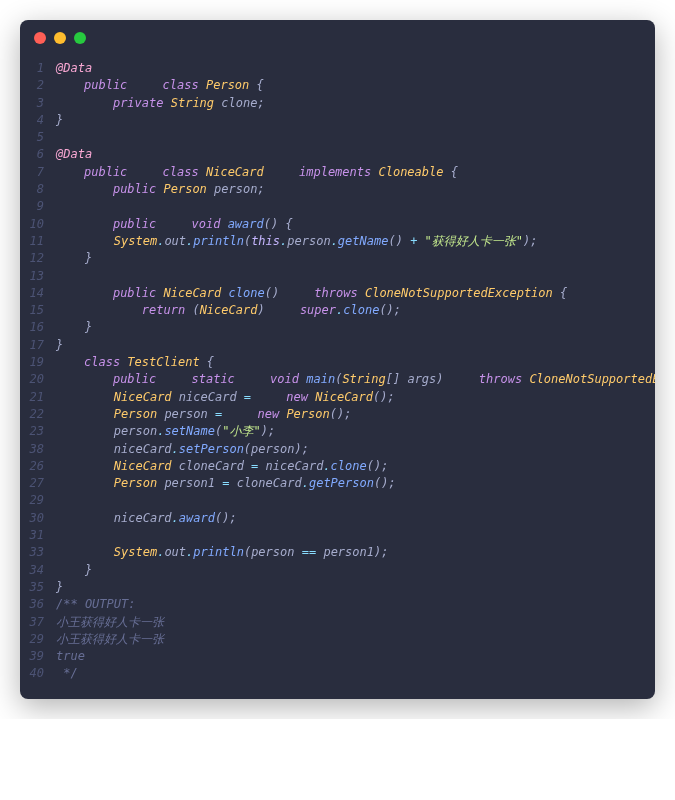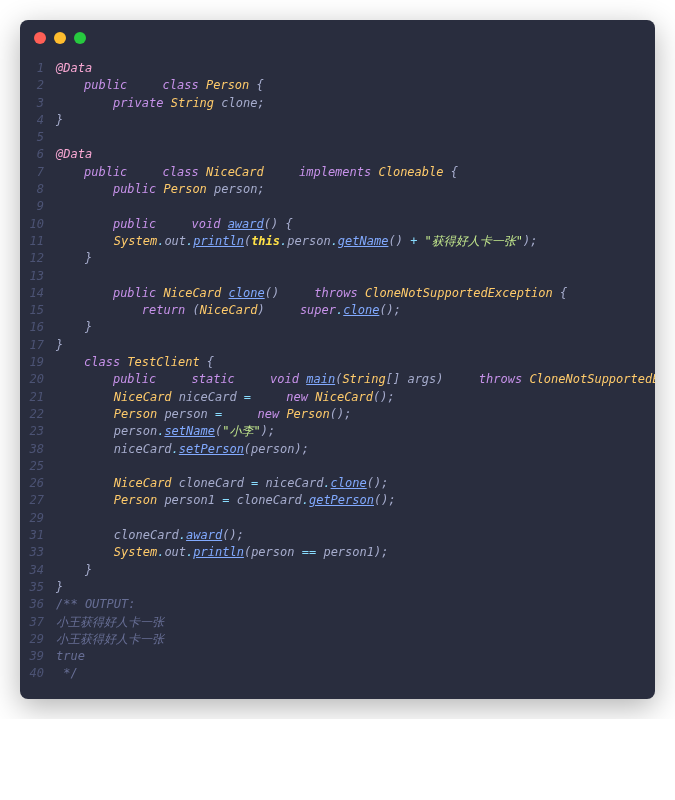--- a/index.html
+++ b/index.html
@@ -49,25 +49,25 @@
     font-style: italic;
   }
   .code {
     color: #a6accd;
     font-style: italic;
   }
   .tk-ann   { color: #f9a8d4; margin-top: 12px; }
   .tk-kw    { color: #c792ea; margin-left: 28px; }
   .tk-type  { color: #ffcb6b; }
   .tk-id    { color: #a6accd; }
-  .tk-func  { color: #82aaff; text-decoration: underline; }
+  .tk-func  { color: #82aaff; }
   .tk-str   { color: #c3e88d; }
   .tk-op    { color: #89ddff; }
   .tk-pun   { color: #a6accd; }
-  .tk-this  { color: #fde047; font-weight: bold; }
+  .tk-this  { color: #c4b5fd; }
   .tk-cmt   { color: #676e95; text-align: center; }
 </style>
 </head>
 <body>
 
 <div class="window">
   <div class="titlebar">
     <div class="tb-dot dot-red"></div>
     <div class="tb-dot dot-yellow"></div>
     <div class="tb-dot dot-green"></div>
@@ -89,25 +89,25 @@
       <div class="line"><span class="ln">14</span><span class="code"><span class="tk-id">    </span><span class="tk-kw">public</span><span class="tk-id"> </span><span class="tk-type">NiceCard</span><span class="tk-id"> </span><span class="tk-func">clone</span><span class="tk-pun">()</span><span class="tk-id"> </span><span class="tk-kw">throws</span><span class="tk-id"> </span><span class="tk-type">CloneNotSupportedException</span><span class="tk-id"> </span><span class="tk-pun">{</span></span></div>
       <div class="line"><span class="ln">15</span><span class="code"><span class="tk-id">        </span><span class="tk-kw">return</span><span class="tk-id"> </span><span class="tk-pun">(</span><span class="tk-type">NiceCard</span><span class="tk-pun">)</span><span class="tk-id"> </span><span class="tk-kw">super</span><span class="tk-op">.</span><span class="tk-func">clone</span><span class="tk-pun">();</span></span></div>
       <div class="line"><span class="ln">16</span><span class="code"><span class="tk-id">    </span><span class="tk-pun">}</span></span></div>
       <div class="line"><span class="ln">17</span><span class="code"><span class="tk-pun">}</span></span></div>
       <div class="line"><span class="ln">19</span><span class="code"><span class="tk-kw">class</span><span class="tk-id"> </span><span class="tk-type">TestClient</span><span class="tk-id"> </span><span class="tk-pun">{</span></span></div>
       <div class="line"><span class="ln">20</span><span class="code"><span class="tk-id">    </span><span class="tk-kw">public</span><span class="tk-id"> </span><span class="tk-kw">static</span><span class="tk-id"> </span><span class="tk-kw">void</span><span class="tk-id"> </span><span class="tk-func">main</span><span class="tk-pun">(</span><span class="tk-type">String</span><span class="tk-pun">[]</span><span class="tk-id"> </span><span class="tk-id">args</span><span class="tk-pun">)</span><span class="tk-id"> </span><span class="tk-kw">throws</span><span class="tk-id"> </span><span class="tk-type">CloneNotSupportedException</span><span class="tk-id"> </span><span class="tk-pun">{</span></span></div>
       <div class="line"><span class="ln">21</span><span class="code"><span class="tk-id">        </span><span class="tk-type">NiceCard</span><span class="tk-id"> </span><span class="tk-id">niceCard</span><span class="tk-id"> </span><span class="tk-op">=</span><span class="tk-id"> </span><span class="tk-kw">new</span><span class="tk-id"> </span><span class="tk-type">NiceCard</span><span class="tk-pun">();</span></span></div>
       <div class="line"><span class="ln">22</span><span class="code"><span class="tk-id">        </span><span class="tk-type">Person</span><span class="tk-id"> </span><span class="tk-id">person</span><span class="tk-id"> </span><span class="tk-op">=</span><span class="tk-id"> </span><span class="tk-kw">new</span><span class="tk-id"> </span><span class="tk-type">Person</span><span class="tk-pun">();</span></span></div>
       <div class="line"><span class="ln">23</span><span class="code"><span class="tk-id">        </span><span class="tk-id">person</span><span class="tk-op">.</span><span class="tk-func">setName</span><span class="tk-pun">(</span><span class="tk-str">"小李"</span><span class="tk-pun">);</span></span></div>
       <div class="line"><span class="ln">38</span><span class="code"><span class="tk-id">        </span><span class="tk-id">niceCard</span><span class="tk-op">.</span><span class="tk-func">setPerson</span><span class="tk-pun">(</span><span class="tk-id">person</span><span class="tk-pun">);</span></span></div>
-      <div class="line"><span class="ln">25</span><span class="code"><span class="tk-id"></span></span></div>
       <div class="line"><span class="ln">26</span><span class="code"><span class="tk-id">        </span><span class="tk-type">NiceCard</span><span class="tk-id"> </span><span class="tk-id">cloneCard</span><span class="tk-id"> </span><span class="tk-op">=</span><span class="tk-id"> </span><span class="tk-id">niceCard</span><span class="tk-op">.</span><span class="tk-func">clone</span><span class="tk-pun">();</span></span></div>
       <div class="line"><span class="ln">27</span><span class="code"><span class="tk-id">        </span><span class="tk-type">Person</span><span class="tk-id"> </span><span class="tk-id">person1</span><span class="tk-id"> </span><span class="tk-op">=</span><span class="tk-id"> </span><span class="tk-id">cloneCard</span><span class="tk-op">.</span><span class="tk-func">getPerson</span><span class="tk-pun">();</span></span></div>
       <div class="line"><span class="ln">29</span><span class="code"><span class="tk-id"></span></span></div>
-      <div class="line"><span class="ln">31</span><span class="code"><span class="tk-id">        </span><span class="tk-id">cloneCard</span><span class="tk-op">.</span><span class="tk-func">award</span><span class="tk-pun">();</span></span></div>
+      <div class="line"><span class="ln">30</span><span class="code"><span class="tk-id">        </span><span class="tk-id">niceCard</span><span class="tk-op">.</span><span class="tk-func">award</span><span class="tk-pun">();</span></span></div>
+      <div class="line"><span class="ln">31</span></div>
       <div class="line"><span class="ln">33</span><span class="code"><span class="tk-id">        </span><span class="tk-type">System</span><span class="tk-op">.</span><span class="tk-id">out</span><span class="tk-op">.</span><span class="tk-func">println</span><span class="tk-pun">(</span><span class="tk-id">person</span><span class="tk-id"> </span><span class="tk-op">==</span><span class="tk-id"> </span><span class="tk-id">person1</span><span class="tk-pun">);</span></span></div>
       <div class="line"><span class="ln">34</span><span class="code"><span class="tk-id">    </span><span class="tk-pun">}</span></span></div>
       <div class="line"><span class="ln">35</span><span class="code"><span class="tk-pun">}</span></span></div>
       <div class="line"><span class="ln">36</span><span class="code"><span class="tk-cmt">/** OUTPUT:</span></span></div>
       <div class="line"><span class="ln">37</span><span class="code"><span class="tk-cmt">小王获得好人卡一张</span></span></div>
       <div class="line"><span class="ln">29</span><span class="code"><span class="tk-cmt">小王获得好人卡一张</span></span></div>
       <div class="line"><span class="ln">39</span><span class="code"><span class="tk-cmt">true</span></span></div>
       <div class="line"><span class="ln">40</span><span class="code"><span class="tk-cmt"> */</span></span></div>
     </div>
 </div>

